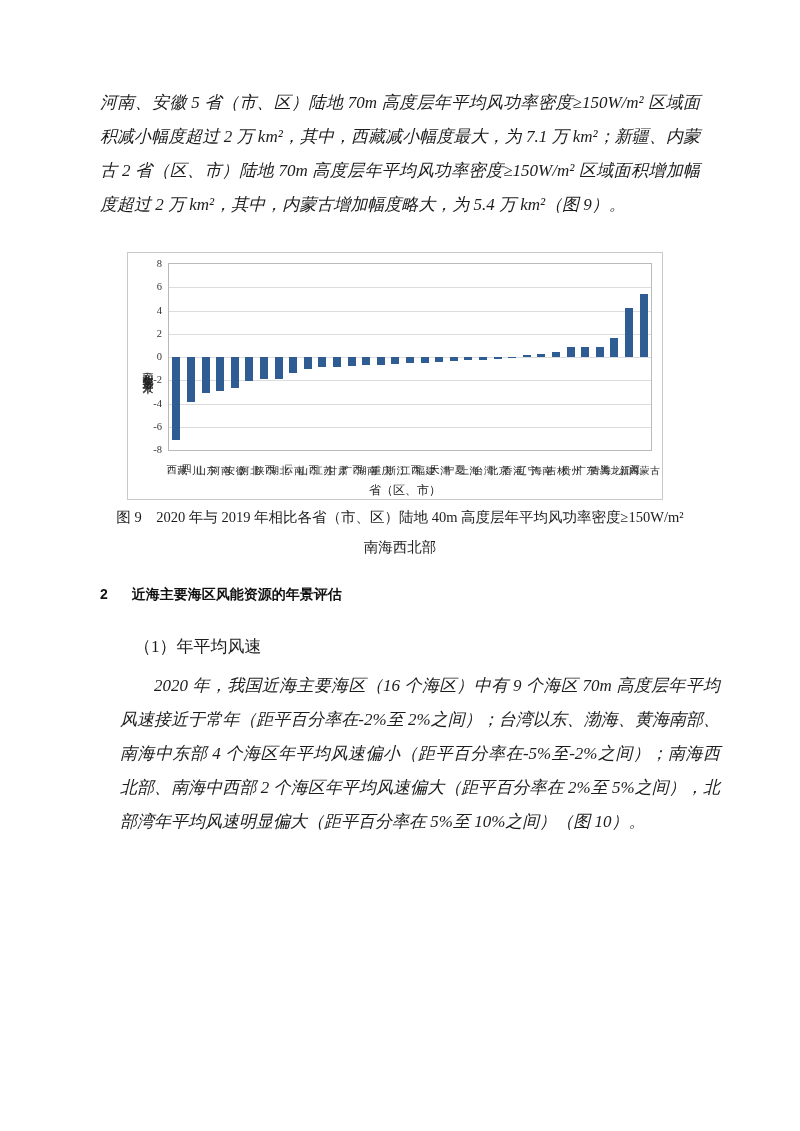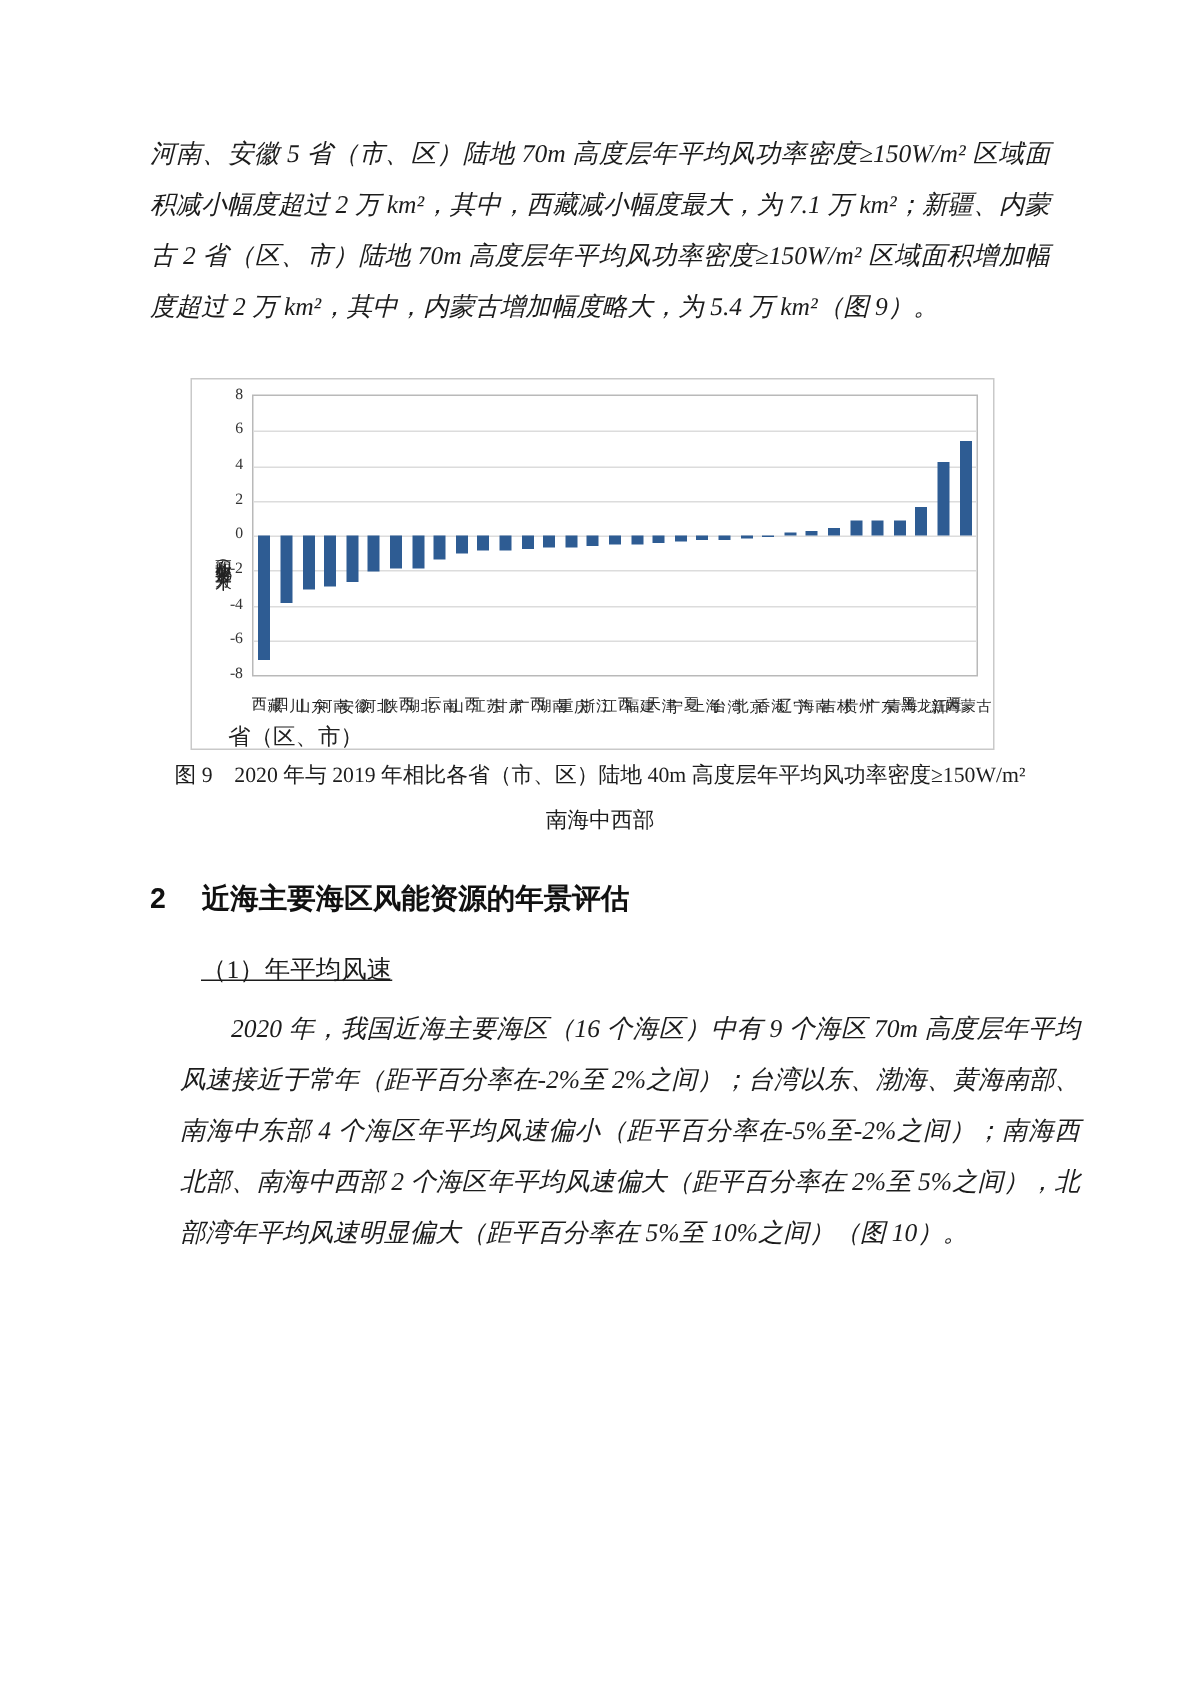--- a/index.html
+++ b/index.html
@@ -34,34 +34,34 @@
     position:absolute; writing-mode:vertical-lr; text-orientation:upright;
     font-size:10px; line-height:1.05; letter-spacing:1px; color:#222;
     transform:translateX(-50%);
   }
   .y-title {
     position:absolute; left:12px; top:117px; transform:translateY(-50%);
     writing-mode:vertical-lr; text-orientation:upright;
     font-size:11px; letter-spacing:1px; color:#222;
   }
   .x-title {
-    position:absolute; left:24px; width:482px; top:229px; text-align:left;
-    font-size:15px; color:#222;
+    position:absolute; left:36px; width:482px; top:229px; text-align:center;
+    font-size:12px; color:#222;
   }
   .caption {
     left:100px; top:502px; width:600px; text-align:center;
     font-size:14.5px; line-height:30px; color:#1c1c1c;
   }
   .heading {
     left:100px; top:586px; width:600px; margin:0;
     font-family:"Liberation Sans","DejaVu Sans",sans-serif;
-    font-size:19px; font-weight:bold; color:#111;
+    font-size:14px; font-weight:bold; color:#111;
   }
   .heading .num { margin-right:24px; }
-  .subitem { left:100px; top:630px; width:600px; margin:0; font-size:17px; line-height:34px; text-indent:2em;text-decoration:underline; }
+  .subitem { left:100px; top:630px; width:600px; margin:0; font-size:17px; line-height:34px; text-indent:2em; }
   .page-number { left:0; top:1028px; width:800px; text-align:center; font-size:14.5px; color:#222; }
 </style>
 </head>
 <body>
 
 <div class="page">
 
   <p class="abs body-text" style="top:86px;">河南、安徽 5 省（市、区）陆地 70m 高度层年平均风功率密度≥150W/m² 区域面积减小幅度超过 2 万 km²，其中，西藏减小幅度最大，为 7.1 万 km²；新疆、内蒙古 2 省（区、市）陆地 70m 高度层年平均风功率密度≥150W/m² 区域面积增加幅度超过 2 万 km²，其中，内蒙古增加幅度略大，为 5.4 万 km²（图 9）。</p>
 
   <div class="abs chart-box">
@@ -148,21 +148,21 @@
         <div class="bar" style="background: rgb(46, 92, 147); left: 456.091px; top: 44.175px; height: 48.825px;"></div>
         <div class="xlab" style="left: 460.091px; top: 193px;">新疆</div>
         <div class="bar" style="background: rgb(46, 92, 147); left: 470.697px; top: 30.225px; height: 62.775px;"></div>
         <div class="xlab" style="left: 474.697px; top: 193px;">内蒙古</div>
       </div>
     <div class="x-title">省（区、市）</div>
   </div>
 
   <div class="abs caption">
     <div>图 9　2020 年与 2019 年相比各省（市、区）陆地 40m 高度层年平均风功率密度≥150W/m²</div>
-    <div>南海中西部</div>
+    <div>南海西北部</div>
   </div>
 
   <h2 class="abs heading">
     <span class="num">2</span><span>近海主要海区风能资源的年景评估</span>
   </h2>
 
   <p class="abs subitem">（1）年平均风速</p>
 
   <p class="abs body-text indent" style="top:669px;margin-left:20px;">2020 年，我国近海主要海区（16 个海区）中有 9 个海区 70m 高度层年平均风速接近于常年（距平百分率在-2%至 2%之间）；台湾以东、渤海、黄海南部、南海中东部 4 个海区年平均风速偏小（距平百分率在-5%至-2%之间）；南海西北部、南海中西部 2 个海区年平均风速偏大（距平百分率在 2%至 5%之间），北部湾年平均风速明显偏大（距平百分率在 5%至 10%之间）（图 10）。</p>
 

